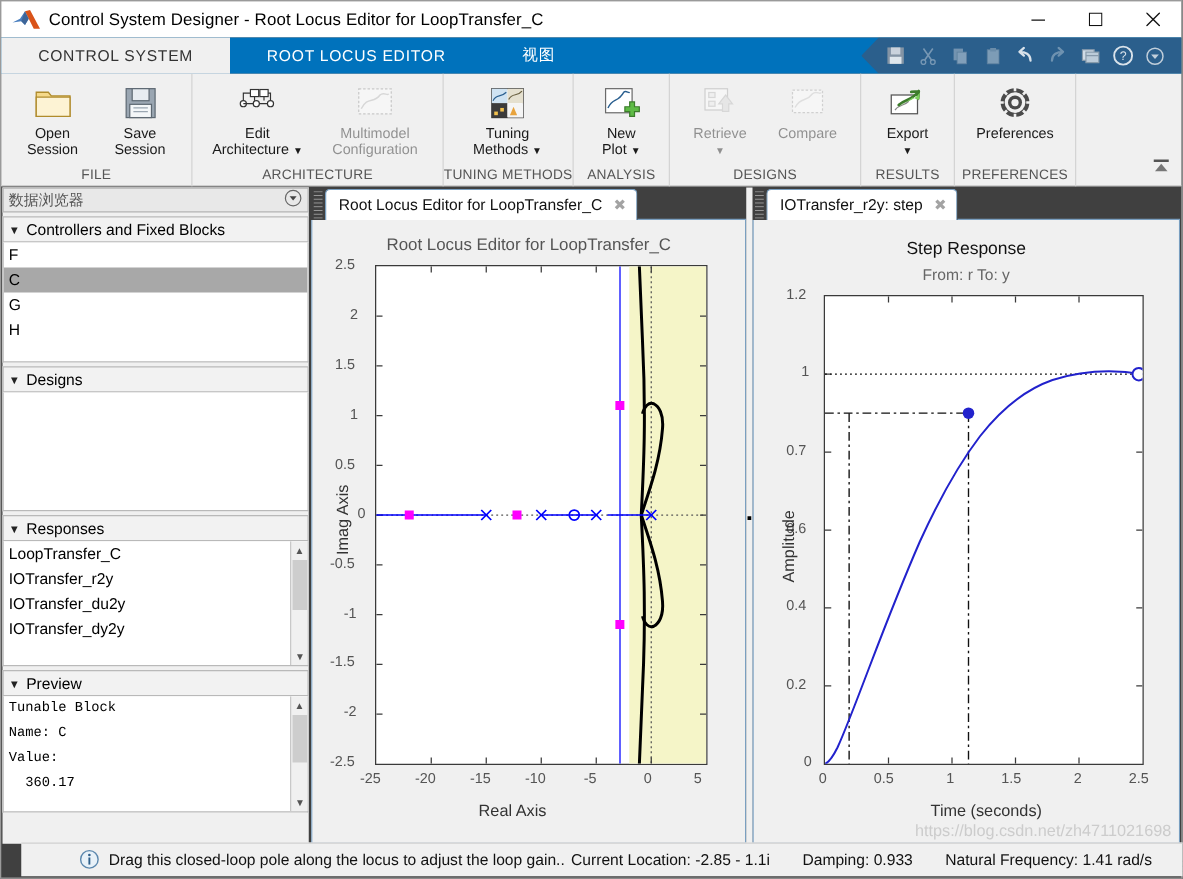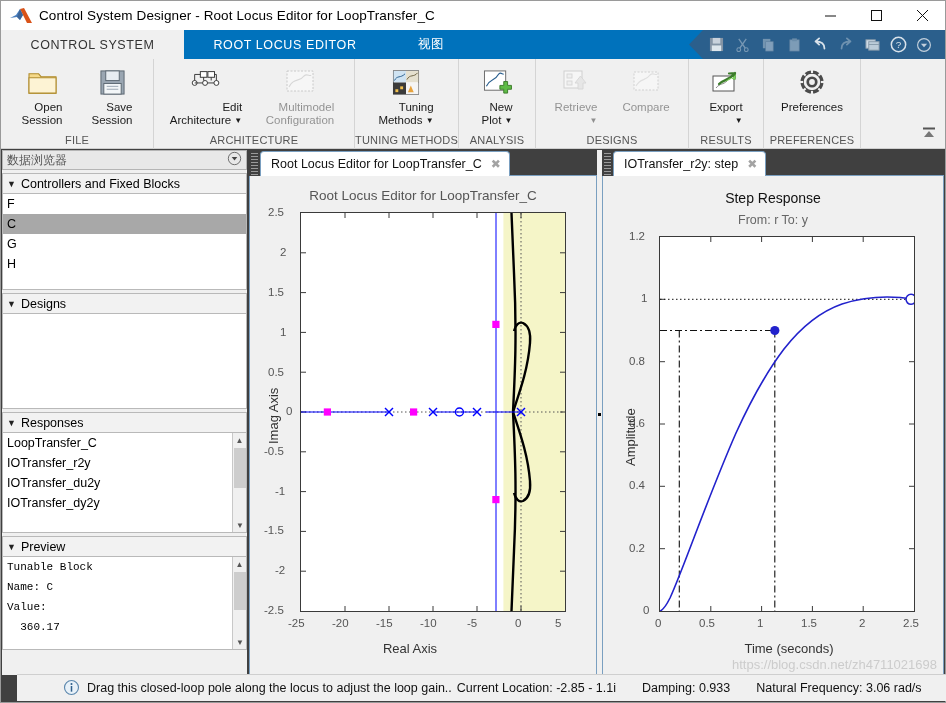--- a/index.html
+++ b/index.html
@@ -41,21 +41,21 @@
   
   .ribbon { position:absolute; left:0; top:58px; width:944px; height:90px;
             background:#f0f0f0; border-bottom:1px solid #cfcfcf; display:flex; }
   .rgroup { display:flex; flex-direction:column; justify-content:space-between;
             border-right:1px solid #d4d4d4; height:90px; }
   .rgroup:last-child { border-right:none; }
   .ritems { display:flex; align-items:flex-start; padding:5px 6px 0 6px; flex:1;}
   .rbtn { width:70px; display:flex; flex-direction:column; align-items:center;
           padding:2px 2px; }
   .rbtn .ico { height:32px; display:flex; align-items:center; justify-content:center; }
-  .rbtn .lbl { font-size:11.5px; text-align:right; line-height:13px; color:#1a1a1a;
+  .rbtn .lbl { font-size:11.5px; text-align:center; line-height:13px; color:#1a1a1a;
                margin-top:3px; }
   .rbtn .lbl .car { font-size:8px; vertical-align:middle; }
   .rgl { text-align:center; font-size:11px; color:#555; letter-spacing:.2px;
          padding-bottom:3px; }
   .collapse { margin-left:auto; display:flex; align-items:flex-end;
               padding:0 8px 8px 0; }
 
   
   .left { position:absolute; left:1px; top:149px; width:245px; height:525px;
           background:#f0f0f0; }
@@ -684,21 +684,21 @@
                      C48 264 62 228 76 196 C92 161 108 133 124 112
                      C142 89 162 74 182 67 C204 60 228 58 254 62.3" fill="none" stroke="#2222cc" stroke-width="1.6"></path>
 
             <circle cx="114.8" cy="93.5" r="4.6" fill="#2222cc"></circle>
             <circle cx="251" cy="62.3" r="5" fill="#fff" stroke="#2222cc" stroke-width="1.6"></circle>
           </svg>
         </div>
 
         <div class="tlabel" style="left:26px; top:54px;">1.2</div>
         <div class="tlabel" style="left:38px; top:116px;">1</div>
-        <div class="tlabel" style="left:26px; top:179px;">0.8</div>
+        <div class="tlabel" style="left:26px; top:179px;">0.7</div>
         <div class="tlabel" style="left:26px; top:241px;">0.6</div>
         <div class="tlabel" style="left:26px; top:303px;">0.4</div>
         <div class="tlabel" style="left:26px; top:366px;">0.2</div>
         <div class="tlabel" style="left:40px; top:428px;">0</div>
 
         <div class="tlabel" style="left:52px;  top:441px;">0</div>
         <div class="tlabel" style="left:96px;  top:441px;">0.5</div>
         <div class="tlabel" style="left:154px; top:441px;">1</div>
         <div class="tlabel" style="left:198px; top:441px;">1.5</div>
         <div class="tlabel" style="left:256px; top:441px;">2</div>
@@ -716,18 +716,18 @@
           <circle cx="9" cy="9" r="7.4" fill="#e8f1f8" stroke="#5b87ad" stroke-width="1.2"></circle>
           <circle cx="9" cy="5.3" r="1.1" fill="#2e5f8a"></circle>
           <rect x="8.2" y="7.4" width="1.6" height="6" fill="#2e5f8a"></rect>
         </svg>
     </span>
     <span class="st-txt">Drag this closed-loop pole along the locus to adjust the loop gain..</span>
     <span class="st-txt" style="margin-left:5px">Current Location: -2.85 - 1.1i</span>
     <span class="st-gap"></span>
     <span class="st-txt">Damping: 0.933</span>
     <span class="st-gap"></span>
-    <span class="st-txt">Natural Frequency: 3.06 rad/s</span>
+    <span class="st-txt">Natural Frequency: 1.41 rad/s</span>
     <span class="resizer"></span>
   </div>
 
   <div class="wm">https://blog.csdn.net/zh4711021698</div>
 </div>
 
 </body></html>

